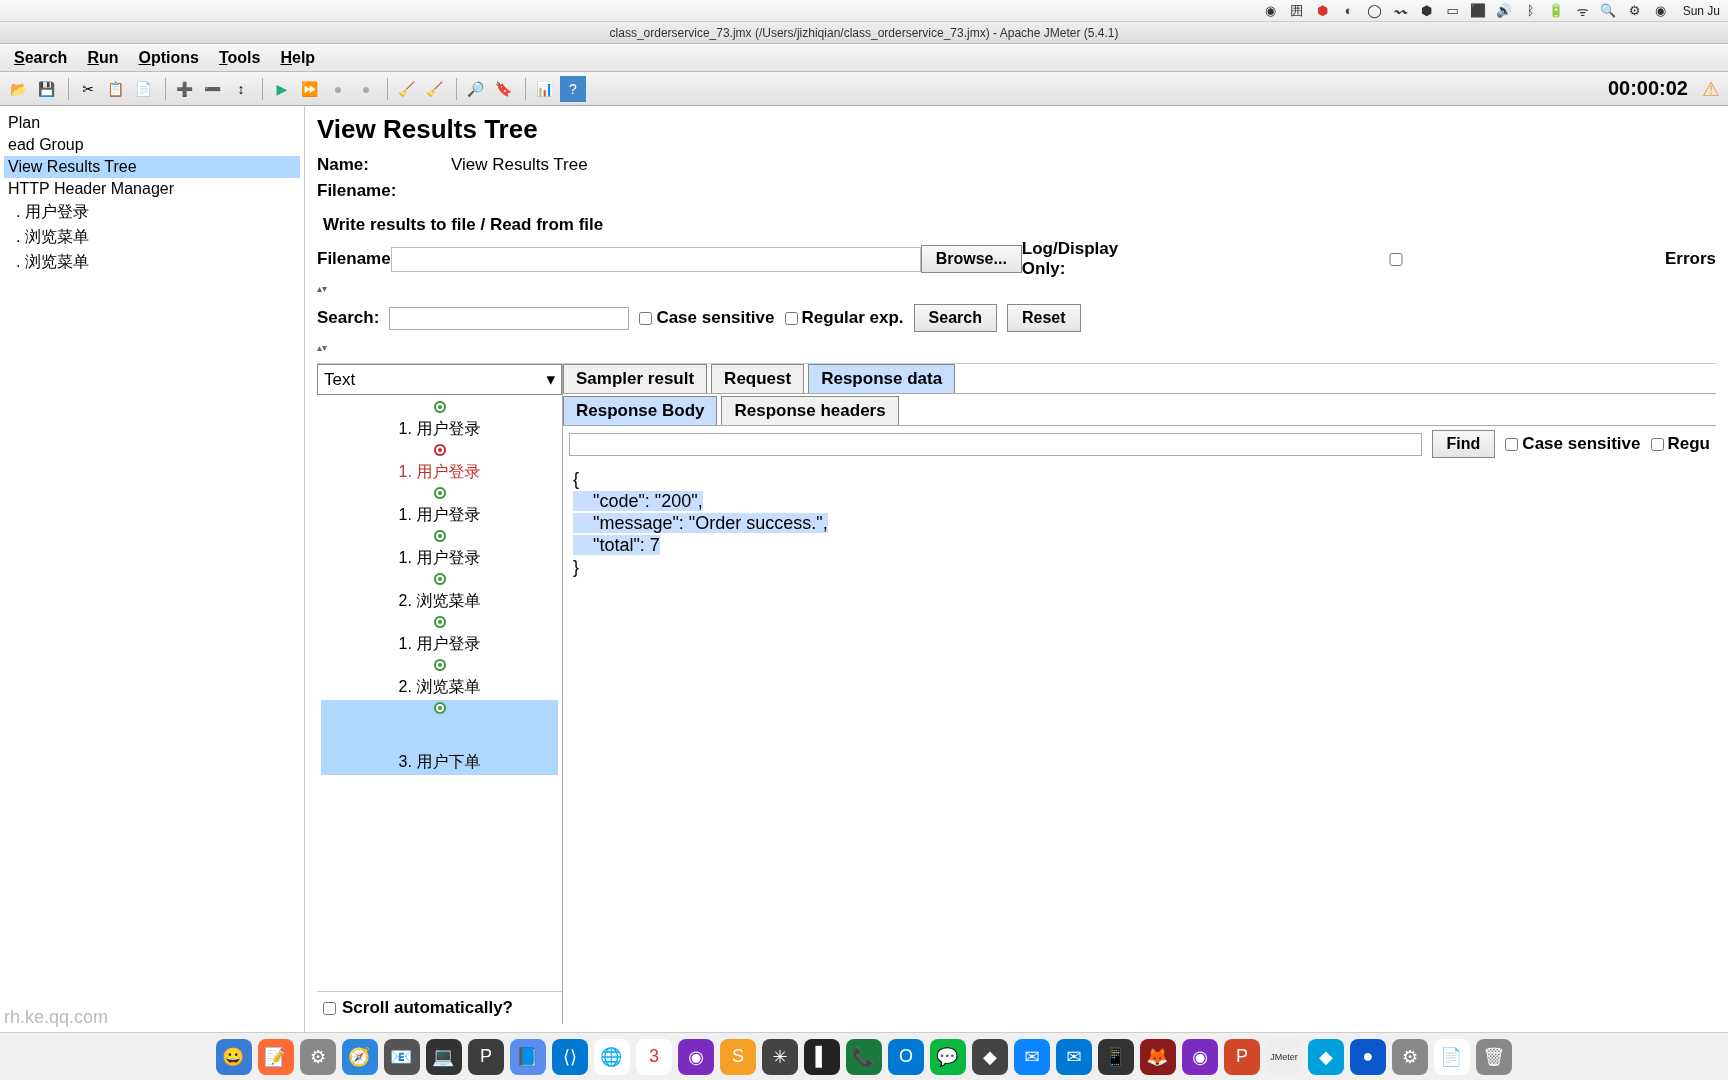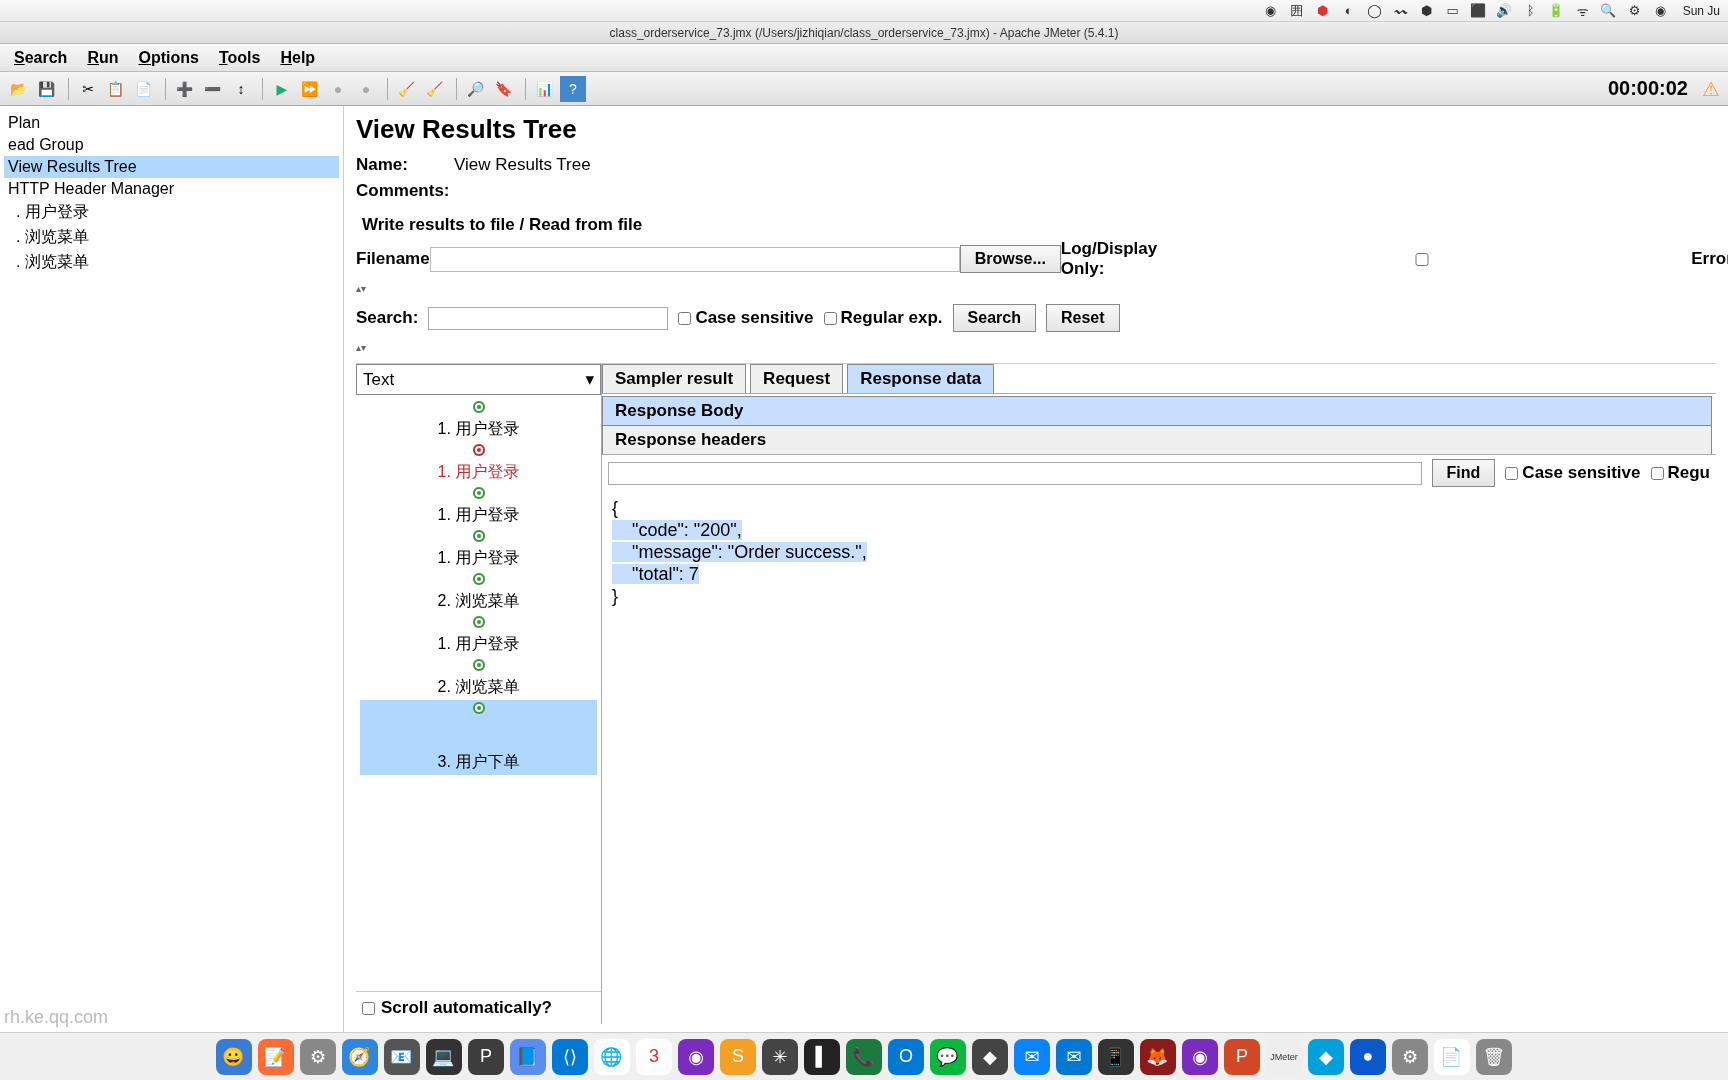--- a/index.html
+++ b/index.html
@@ -15,29 +15,29 @@
 .app-menu span { padding: 0 10px; font-size: 16px; font-weight: bold; cursor: pointer; }
 .app-menu span u { text-decoration: underline; }
 
 .toolbar { height: 34px; background: linear-gradient(#f5f5f5,#e0e0e0); border-bottom: 1px solid #aaa; display: flex; align-items: center; padding: 0 6px; position: relative; }
 .toolbar .tbtn { width: 26px; height: 26px; border: 1px solid transparent; display: inline-flex; align-items: center; justify-content: center; margin-right: 2px; cursor: pointer; font-size: 14px; }
 .toolbar .sep { width: 1px; height: 22px; background: #aaa; margin: 0 6px; }
 .toolbar .timer { position: absolute; right: 40px; font-size: 20px; font-weight: bold; }
 .toolbar .warn { position: absolute; right: 8px; font-size: 20px; color: #f0a020; }
 
 .main { display: flex; height: calc(100% - 22px - 22px - 28px - 34px - 48px); }
-.left-tree { width: 344px; background: #fff; border-right: 1px solid #ccc; padding: 6px 4px; font-size: 16px; }
+.left-tree { width: 305px; background: #fff; border-right: 1px solid #ccc; padding: 6px 4px; font-size: 16px; }
 .left-tree .node { padding: 2px 6px; cursor: pointer; white-space: nowrap; }
 .left-tree .node.sel { background: #b0d8ff; }
 .left-tree .indent1 { padding-left: 4px; }
 .left-tree .indent2 { padding-left: 12px; }
 
 .right-panel { flex: 1; background: #fff; padding: 8px 12px; overflow: hidden; display: flex; flex-direction: column; }
 .panel-title { font-size: 26px; font-weight: bold; margin-bottom: 10px; }
-.row { display: flex; align-items: center; margin-bottom: 6px; font-size: 17px; }
+.row { display: flex; align-items: center; margin-bottom: 6px; font-size: 17px; gap: 36px; }
 .row .lbl { font-weight: bold; width: 98px; }
 .section-title { font-weight: bold; font-size: 17px; margin: 8px 0 4px 6px; }
 .file-row { display: flex; align-items: center; gap: 0; }
 .file-row .lbl { font-weight: bold; font-size: 17px; }
 .file-row input { flex: 0 0 530px; border: 1px solid #bbb; padding: 3px; font-size: 15px; }
 .btn { border: 1px solid #888; background: linear-gradient(#f8f8f8,#e5e5e5); padding: 4px 14px; font-size: 16px; font-weight: bold; cursor: pointer; }
 .chk-lbl { font-size: 17px; font-weight: bold; display: inline-flex; align-items: center; gap: 4px; }
 
 .small-toggle { margin: 4px 0; font-size: 10px; color: #666; }
 
@@ -54,21 +54,21 @@
 .res-item .dot.ok { background: #3a9a3a; box-shadow: inset 0 0 0 2px #3a9a3a, inset 0 0 0 4px #fff; }
 .res-item .dot.err { background: #c03030; box-shadow: inset 0 0 0 2px #c03030, inset 0 0 0 4px #fff; }
 .res-item.fail { color: #c03030; }
 .res-item.sel { background: #b0d8ff; gap: 38px; }
 .scroll-auto { border-top: 1px solid #ccc; padding: 6px; font-size: 17px; font-weight: bold; display: flex; align-items: center; gap: 6px; }
 
 .results-right { flex: 1; display: flex; flex-direction: column; overflow: hidden; }
 .tabs1 { display: flex; border-bottom: 1px solid #aaa; }
 .tab { border: 1px solid #888; border-bottom: none; padding: 4px 12px; font-size: 17px; font-weight: bold; margin-right: 4px; background: #f0f0f0; cursor: pointer; }
 .tab.active { background: #c8deff; }
-.tabs2 { display: flex; border-bottom: 1px solid #aaa; margin-top: 2px; flex-direction: column; }
+.tabs2 { display: flex; border-bottom: 1px solid #aaa; margin-top: 2px; }
 
 .find-row { display: flex; align-items: center; gap: 10px; padding: 4px 6px; }
 .find-row input[type=text] { flex: 1; border: 1px solid #aaa; padding: 3px; }
 
 .response-body { flex: 1; padding: 6px 10px; font-family: monospace; font-size: 18px; white-space: pre; }
 .response-body .hl { background: #c8deff; }
 
 .watermark { position: absolute; left: 4px; bottom: 52px; color: #bbb; font-size: 18px; }
 
 .dock { position: absolute; bottom: 0; left: 0; right: 0; height: 48px; background: rgba(240,240,240,0.9); border-top: 1px solid #ccc; display: flex; align-items: center; justify-content: center; gap: 6px; }
@@ -151,21 +151,21 @@
   </div>
 
   <div class="right-panel">
     <div class="panel-title">View Results Tree</div>
 
     <div class="row">
       <span class="lbl">Name:</span>
       <span style="flex:1">View Results Tree</span>
     </div>
     <div class="row">
-      <span class="lbl">Comments:</span>
+      <span class="lbl">Filename:</span>
       <span style="flex:1"></span>
     </div>
 
     <div class="section-title">Write results to file / Read from file</div>
     <div class="file-row">
       <span class="lbl">Filename</span>
       <input type="text" style="">
       <button class="btn">Browse...</button>
       <span class="chk-lbl">Log/Display Only:</span>
       <label class="chk-lbl">

